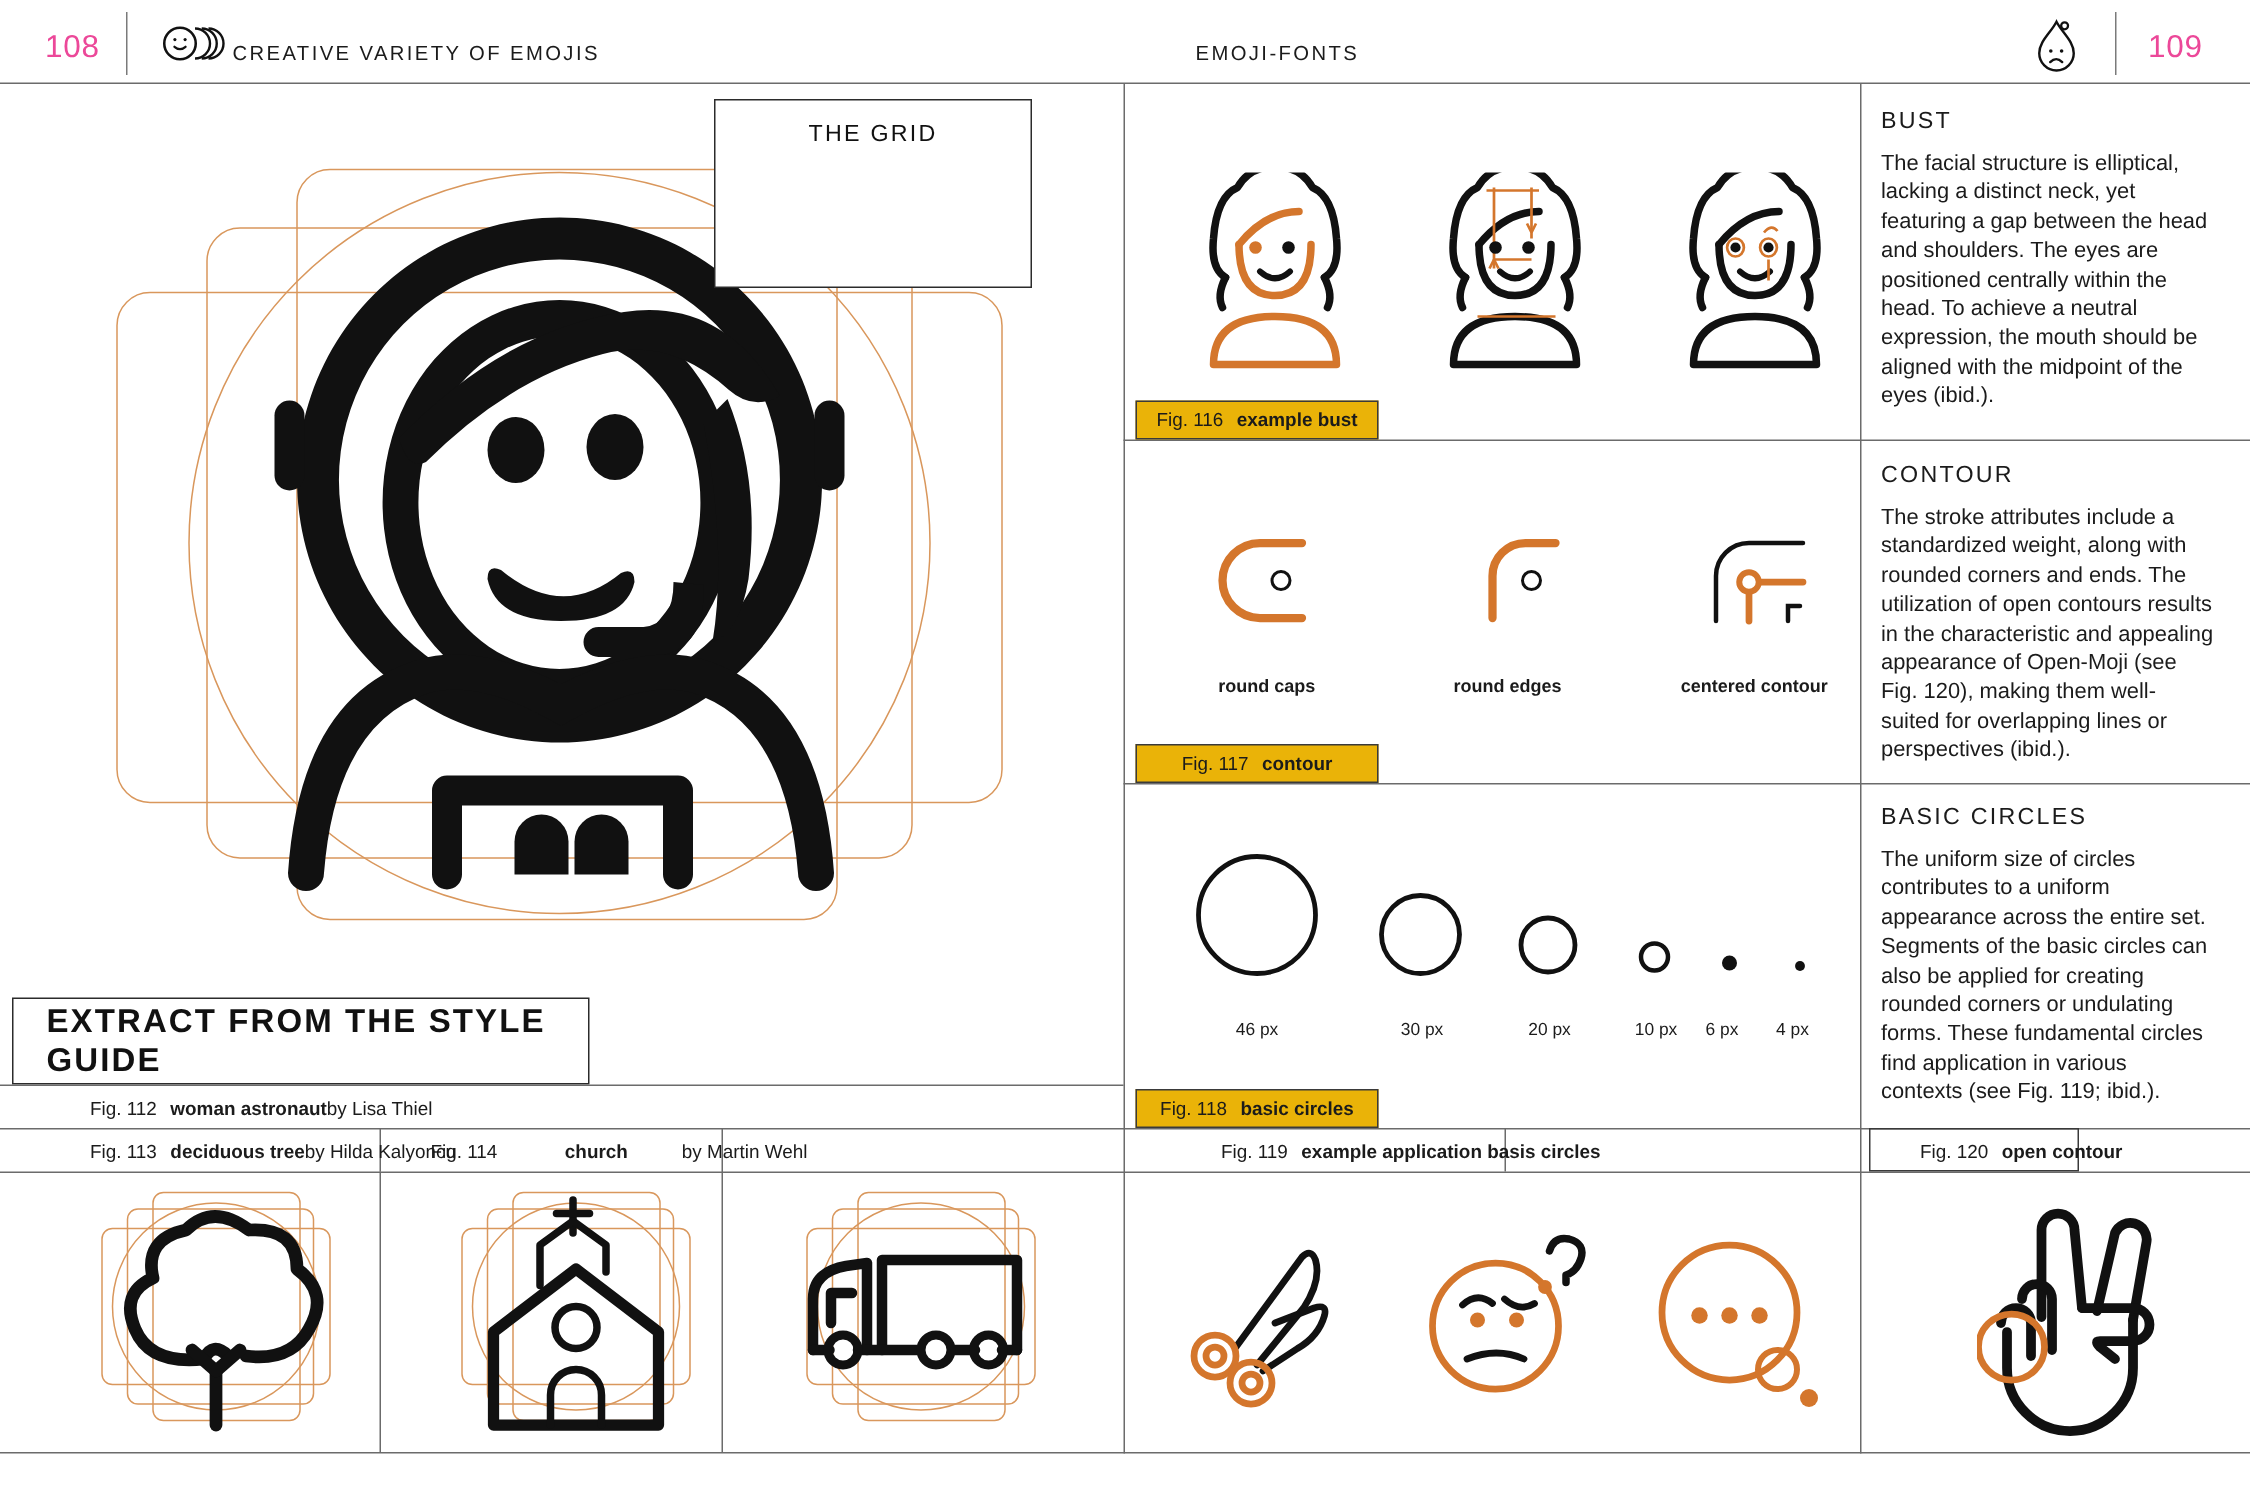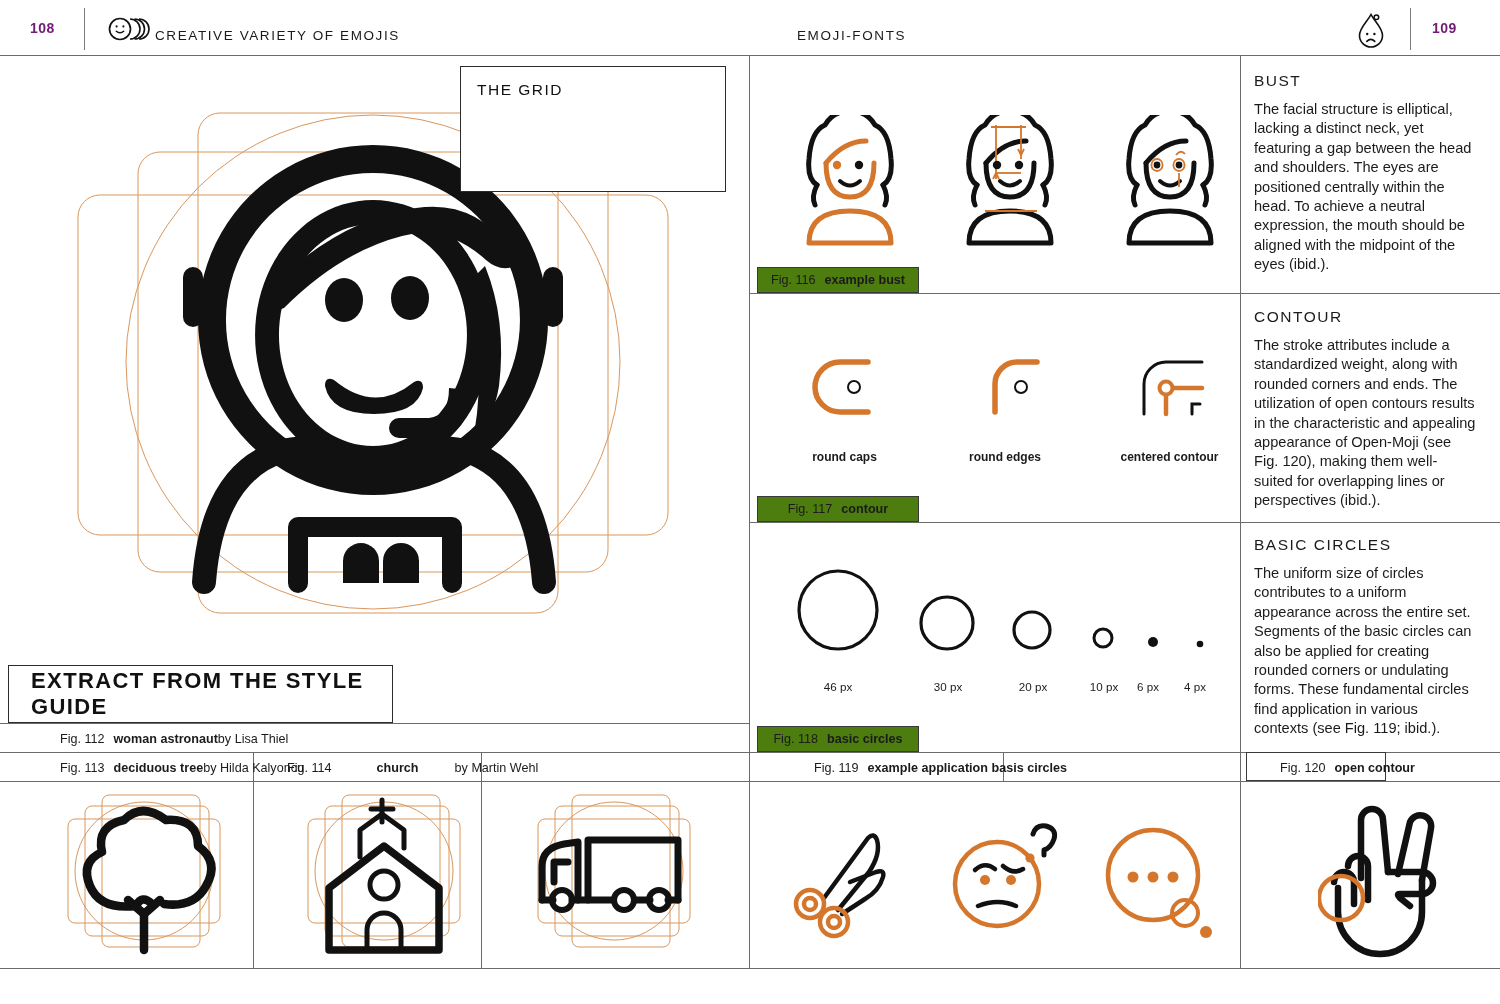--- a/index.html
+++ b/index.html
@@ -10,21 +10,21 @@
     color:#111111;
     overflow:hidden;
     position:relative;
   }
   .page{position:absolute;inset:0;}
 
   
   .header{position:absolute;left:0;top:0;width:1500px;height:56px;}
   .hdr-rule{position:absolute;left:0;top:55px;width:1500px;height:1px;background:#6b6b6b;}
   .hdr-vline{position:absolute;top:8px;width:1px;height:42px;background:#7a7a7a;}
-  .pagenum{position:absolute;font-weight:bold;font-size:14px;letter-spacing:.5px;color:#701a75;}
+  .pagenum{position:absolute;font-weight:normal;font-size:21px;letter-spacing:.5px;color:#ec4899;}
   .hdr-label{position:absolute;font-size:13.5px;letter-spacing:1.6px;color:#1b1b1b;}
 
   
   .vline{position:absolute;background:#6b6b6b;width:1px;}
   .hline{position:absolute;background:#6b6b6b;height:1px;}
 
   
   .panel{position:absolute;}
   .panel h3{
     margin:0 0 10px 0;font-size:15.5px;font-weight:400;
@@ -37,21 +37,21 @@
   
   .callout{
     position:absolute;background:#fff;border:1px solid #2b2b2b;
     box-sizing:border-box;padding:14px 16px 14px 16px;z-index:6;
   }
   .callout h3{margin:0 0 9px 0;font-size:15.5px;font-weight:400;letter-spacing:1.5px;}
   .callout p{margin:0;font-size:14.6px;line-height:1.33;}
 
   
   .figtab{
-    position:absolute;background:#4d7c0f;border:1px solid #3a3a3a;
+    position:absolute;background:#eab308;border:1px solid #3a3a3a;
     box-sizing:border-box;display:flex;align-items:center;
     padding-left:14px;font-size:12.6px;color:#1b1b1b;z-index:5;
   }
   .figtab .num{margin-right:9px;}
   .figtab .ttl{font-weight:bold;}
   .figtab.center{justify-content:center;padding-left:0;}
 
   
   .styleguide{
     position:absolute;background:#fff;border:1px solid #2b2b2b;
@@ -168,21 +168,21 @@
 
         <path d="M122 492 q8 -118 86 -142 q40 -12 96 16 q56 -28 96 -16 q78 24 86 142 a12 12 0 0 1 -24 0 q-8 -100 -70 -120 q-34 -10 -88 22 q-54 -32 -88 -22 q-62 20 -70 120 a12 12 0 0 1 -24 0 z"></path>
 
         <path d="M228 427 l154 0 a10 10 0 0 1 10 10 l0 56 a10 10 0 0 1 -20 0 l0 -46 l-134 0 l0 46 a10 10 0 0 1 -20 0 l0 -56 a10 10 0 0 1 10 -10 z"></path>
         <path d="M273 471 a18 18 0 0 1 36 0 l0 22 l-36 0 z"></path>
         <path d="M313 471 a18 18 0 0 1 36 0 l0 22 l-36 0 z"></path>
       </g>
     </svg>
   </div>
 
-  <div class="callout" style="left:460px;top:66px;width:266px;height:126px;">
+  <div class="callout" style="left:476px;top:66px;width:212px;height:126px;text-align:center;">
     <h3>THE GRID</h3>
   </div>
 
   <div class="styleguide" style="left:8px;top:665px;width:385px;height:58px;">
     <span>EXTRACT FROM THE STYLE GUIDE</span>
   </div>
 
   <div class="rowcap" style="left:36px;top:726px;height:26px;">
     <span class="num">Fig. 112</span>
     <span class="ttl">woman astronaut</span>

